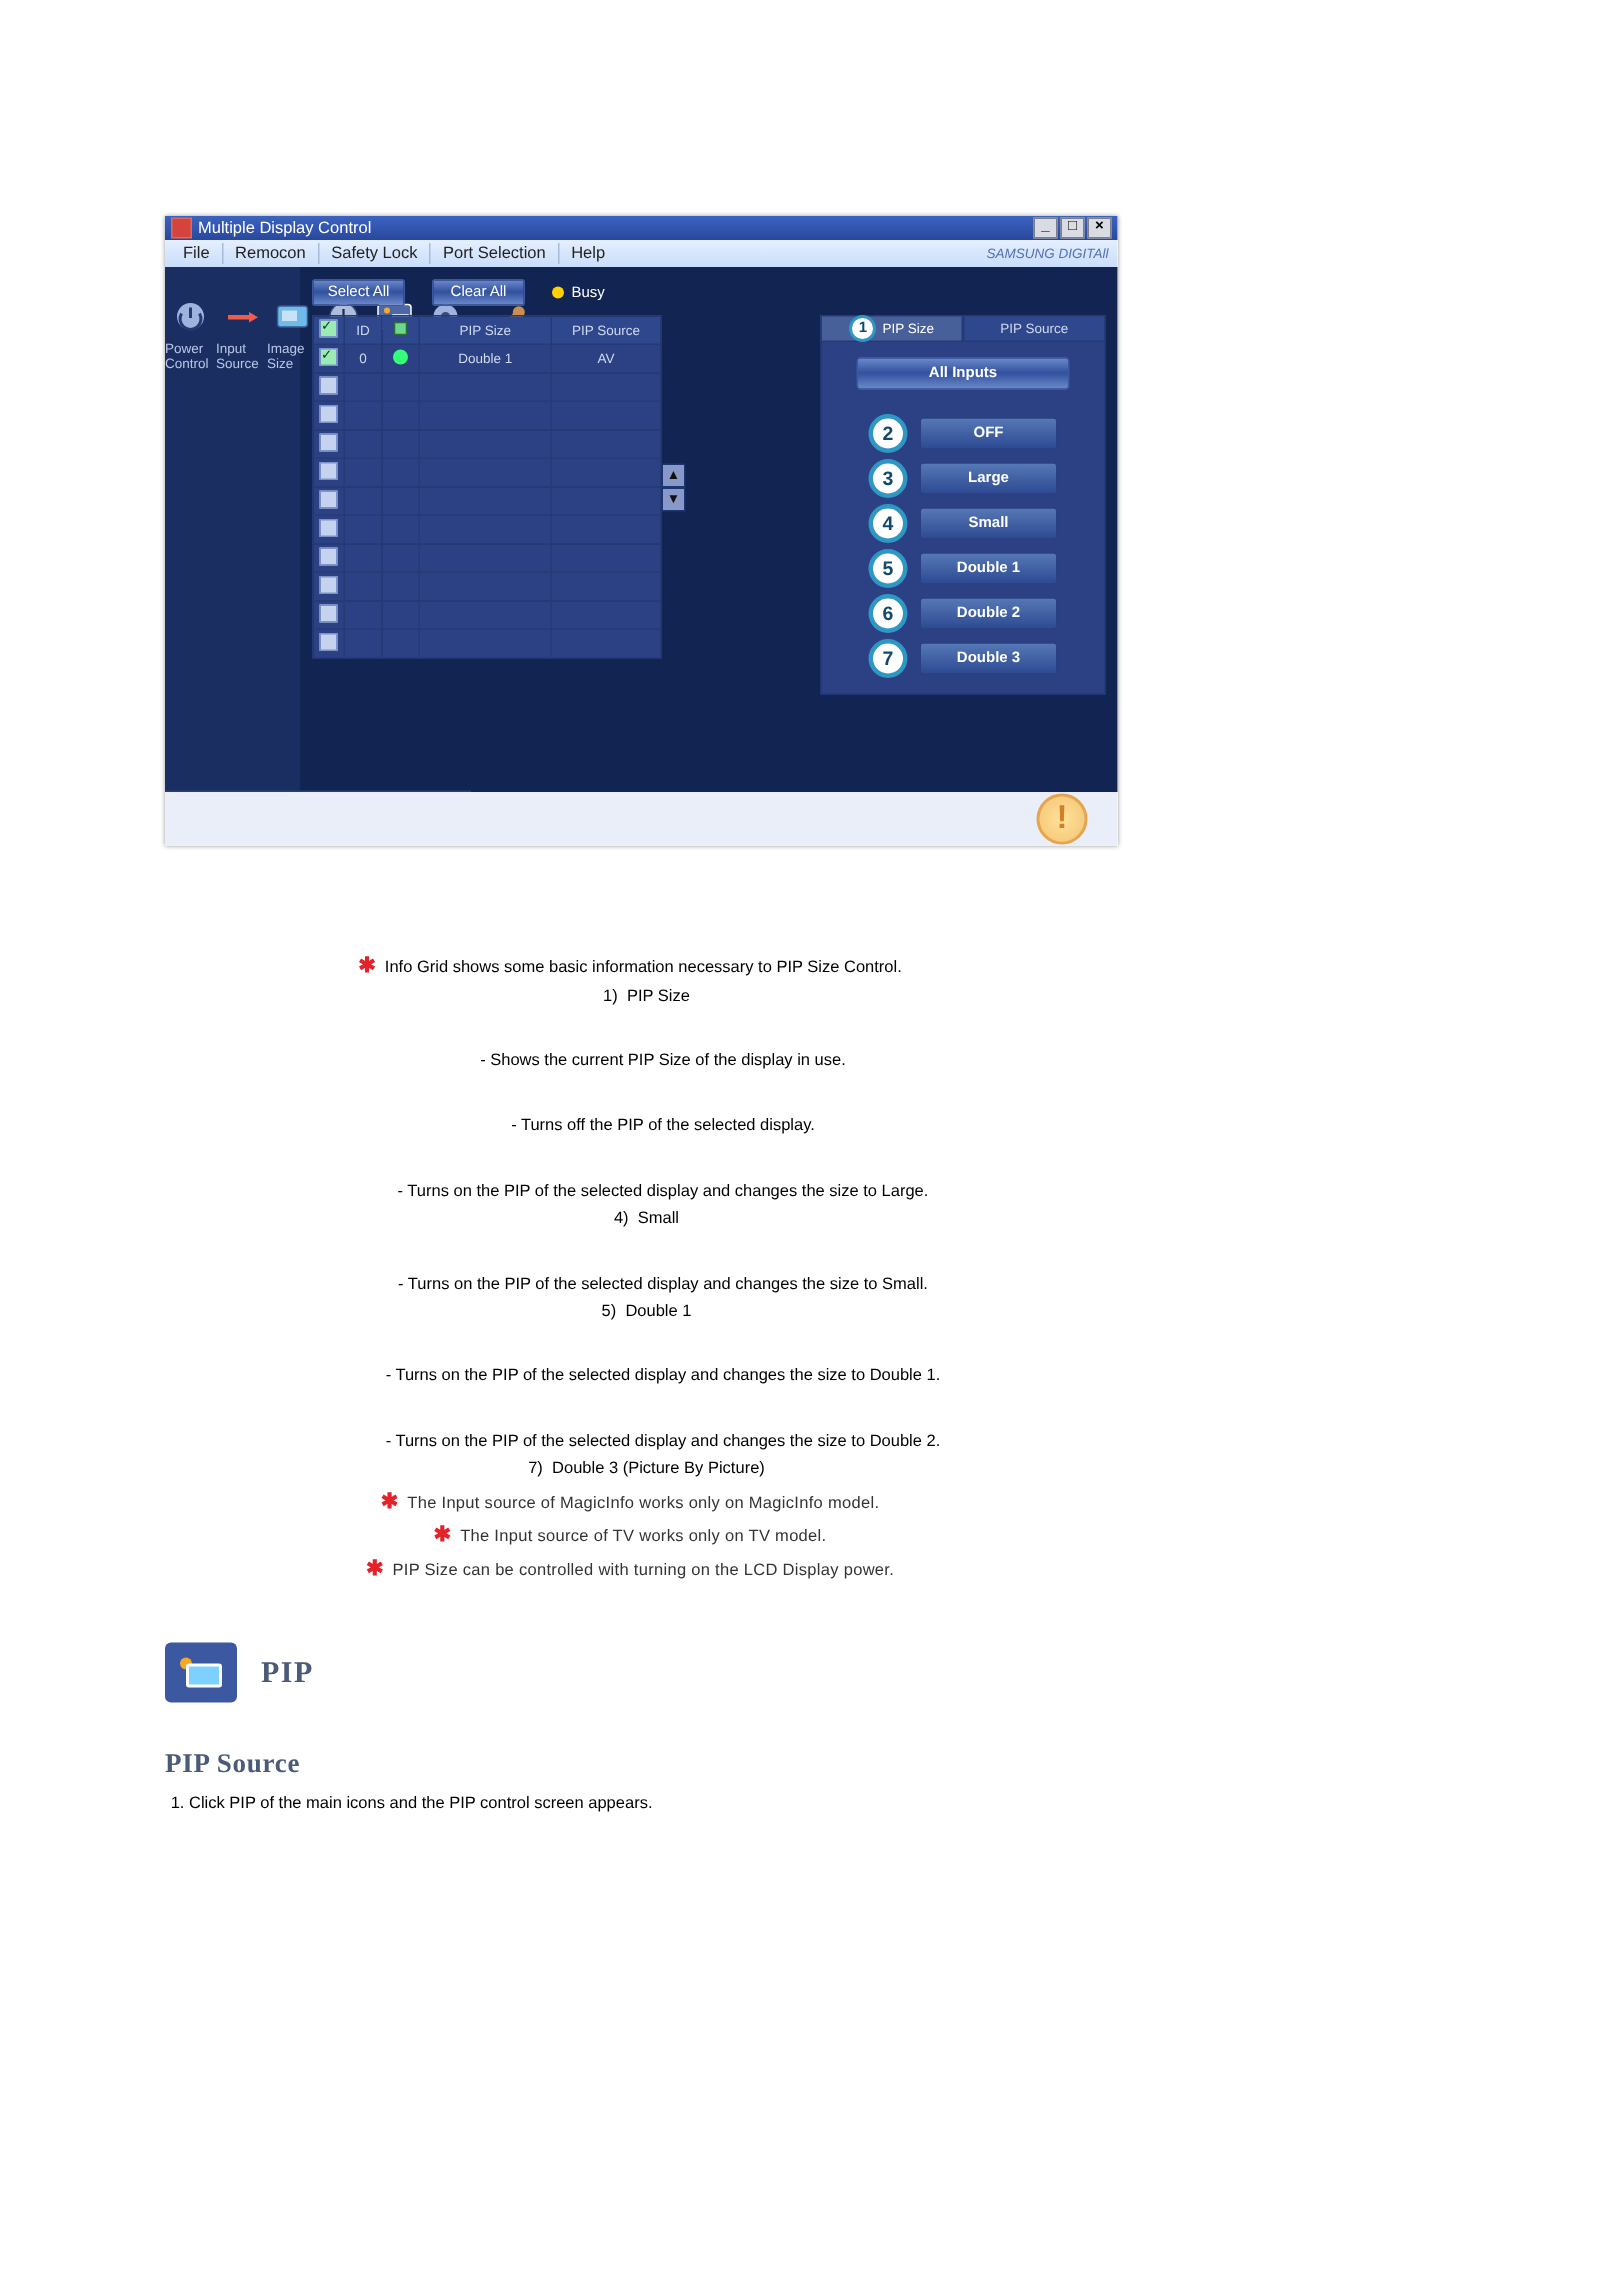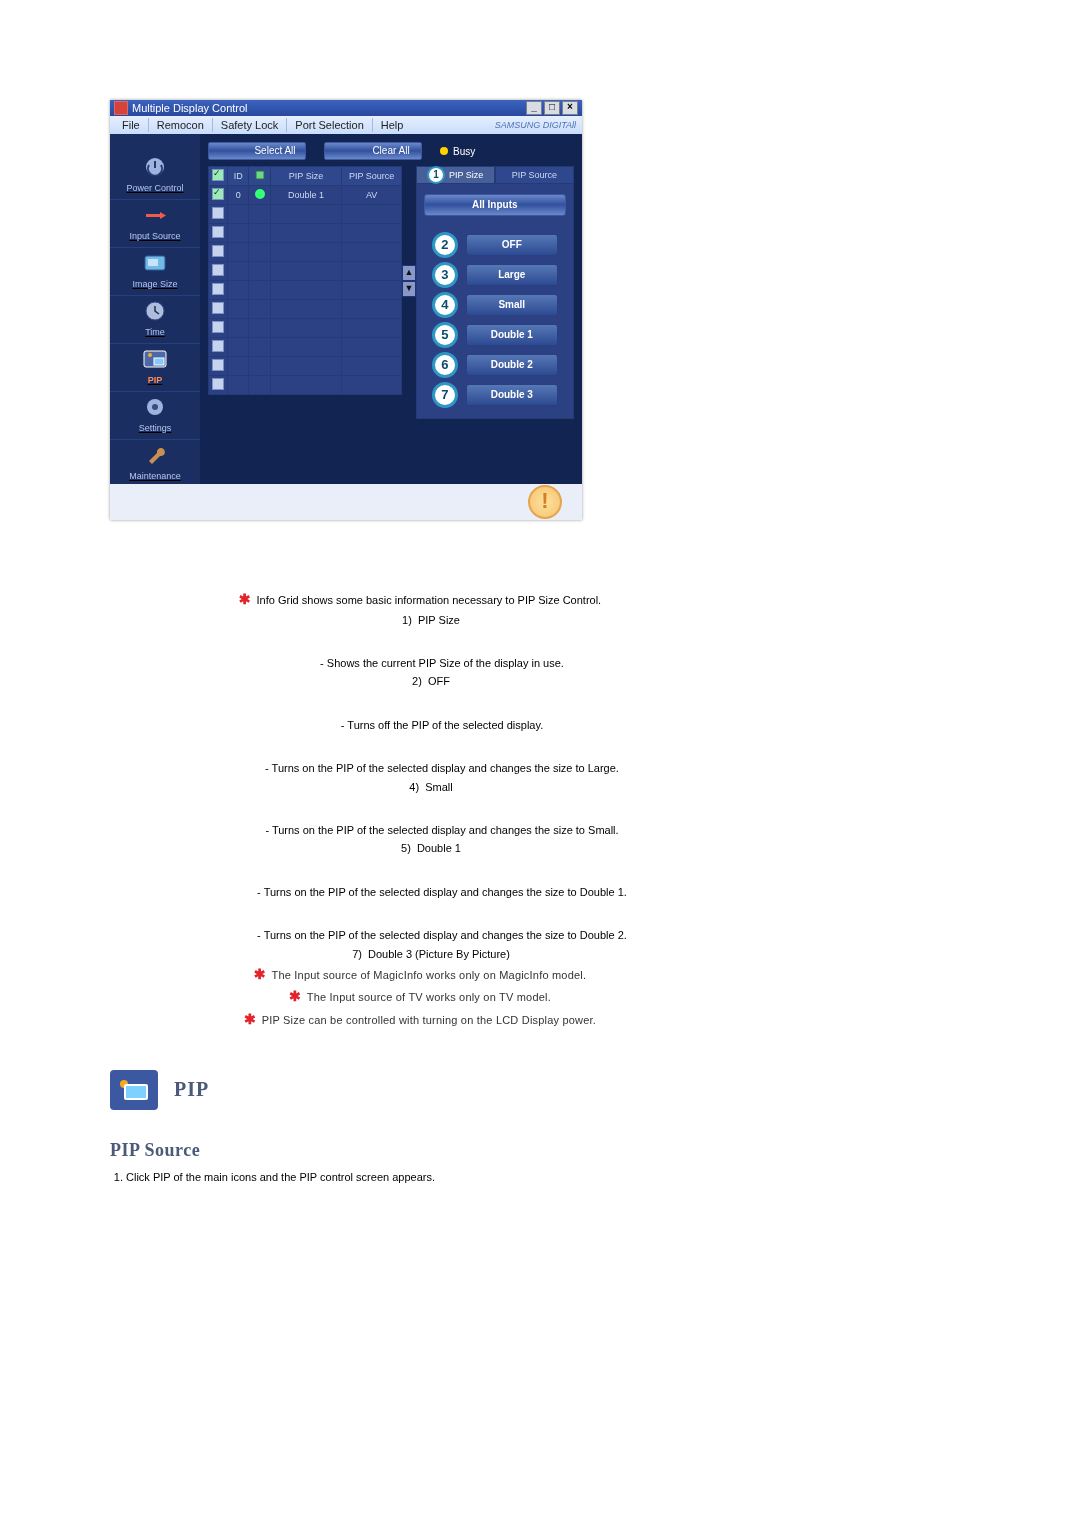--- a/index.html
+++ b/index.html
@@ -8,23 +8,24 @@
     font-family: Arial, Helvetica, sans-serif;
     font-size: 12px;
     color: #000;
     background: #fff;
     width: 1080px;
   }
   .page {
     padding: 100px 100px 150px 110px;
   }
   .app {
-    width: 472px;
+    width: 635px;
     margin-bottom: 70px;
     box-shadow: 0 0 3px rgba(0,0,0,.4);
+    margin-top: 44px;
   }
   
   .titlebar {
     display: flex;
     align-items: center;
     background: linear-gradient(#3c63c0, #28489c);
     color: #fff;
     font-size: 11px;
     height: 16px;
     padding: 0 4px;
@@ -73,23 +74,22 @@
   .appbody {
     display: flex;
     height: 350px;
     background: #122451;
   }
   
   .sidebar {
     width: 90px;
     background: #1a2e61;
     display: flex;
-    flex-direction: column;
+    flex-direction: row;
     padding-top: 18px;
-    text-decoration: underline;
   }
   .sidebar .item {
     display:flex;
     flex-direction:column;
     align-items:center;
     padding: 3px 0 6px;
     color:#b8c6e6;
     font-size:9px;
   }
   .sidebar .item .icon {
@@ -118,21 +118,20 @@
   }
   .gradbtn {
     background: linear-gradient(#6a88c9 0%, #32519e 48%, #6a88c9 100%);
     border: 1px solid #3c58a1;
     color:#fff;
     width:60px; height:16px;
     font-size:10px;
     text-align:center;
     line-height:15px;
     border-radius:2px;
-    padding-left:36px;
   }
   .busy { display:flex; align-items:center; gap:5px; color:#fff; font-size:10px;}
   .busydot { width:8px; height:8px; border-radius:50%; background:#ffd200; }
   
   .gridtbl {
     display:flex;
     align-items:center;
   }
   table.tbl {
     border-collapse:collapse;
@@ -533,21 +532,20 @@
     <div class="excl">!</div>
   </div>
  </div>
 
  <div class="docblock">
    <div class="doc-line"><span class="star">✱</span><span>Info Grid shows some basic information necessary to PIP Size Control.</span></div>
 
    <div class="doc-line doc-indent"><span>1)</span>&nbsp;&nbsp;<span>PIP Size</span></div>
    <div class="doc-line doc-indent2">- Shows the current PIP Size of the display in use.</div>
 
-   <div class="doc-line doc-indent"><span>2)</span>&nbsp;&nbsp;<span>OFF</span></div>
    <div class="doc-line doc-indent2">- Turns off the PIP of the selected display.</div>
 
    <div class="doc-line doc-indent2">- Turns on the PIP of the selected display and changes the size to Large.</div>
 
    <div class="doc-line doc-indent"><span>4)</span>&nbsp;&nbsp;<span>Small</span></div>
    <div class="doc-line doc-indent2">- Turns on the PIP of the selected display and changes the size to Small.</div>
 
    <div class="doc-line doc-indent"><span>5)</span>&nbsp;&nbsp;<span>Double 1</span></div>
    <div class="doc-line doc-indent2">- Turns on the PIP of the selected display and changes the size to Double 1.</div>
 

